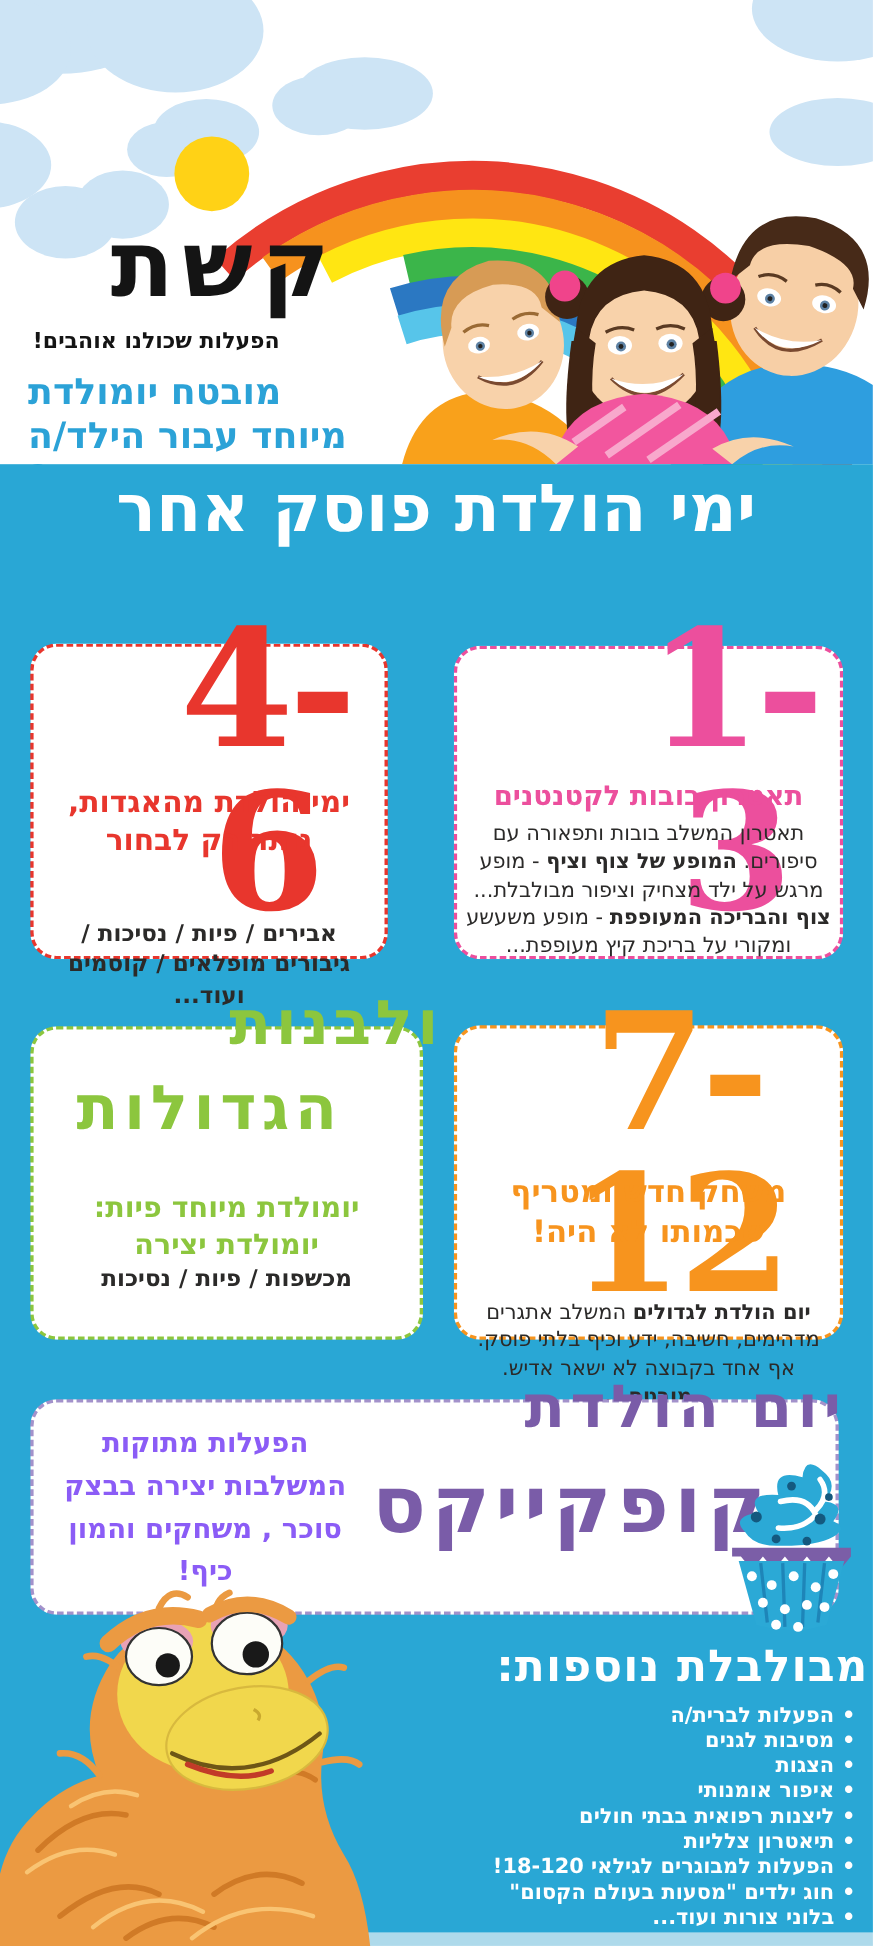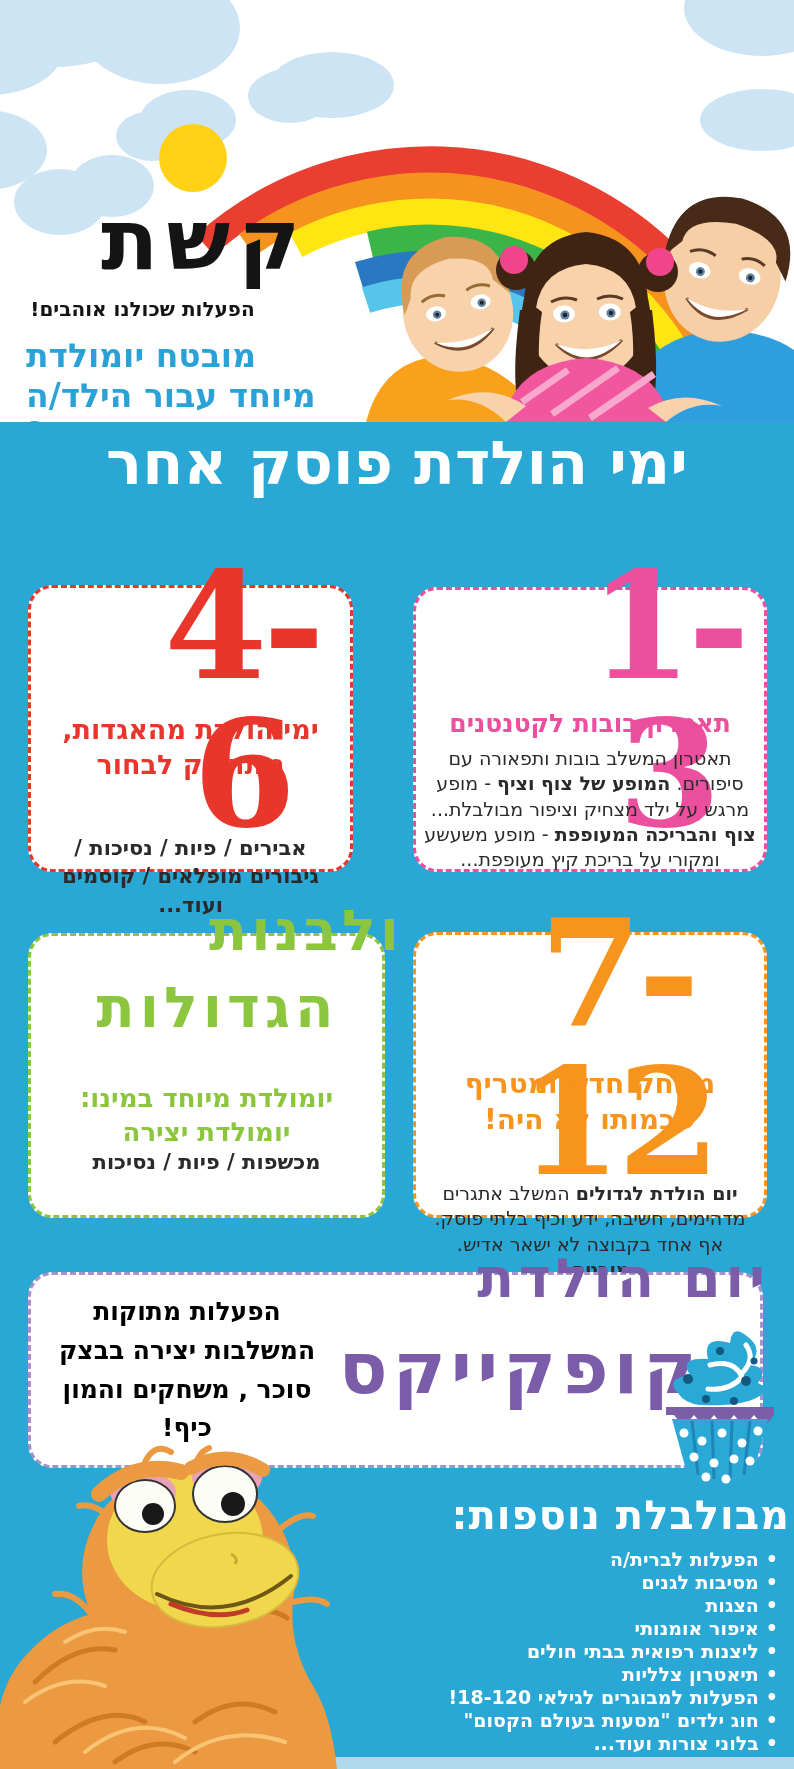--- a/index.html
+++ b/index.html
@@ -25,21 +25,21 @@
   .card.pink{border:3px dashed #EC4F9D;}
   .card.green{border:3px dashed #8CC63E;}
   .card.orange{border:3px dashed #F7941E;}
   .card.purple{border:3px dashed #A392CB;}
   .bignum{font-family:"DejaVu Serif","DejaVu Sans",serif;font-weight:bold;line-height:1;
           font-size:148px;letter-spacing:-4px;text-align:center;direction:ltr;}
   .card-heading{font-weight:bold;text-align:center;line-height:1.3;}
   .card-body{color:#2B2A29;text-align:center;}
   .decor{font-weight:bold;line-height:1;}
   .c-red{color:#E8362D;}.c-pink{color:#EC4F9D;}.c-green{color:#8CC63E;}
-  .c-orange{color:#F7941E;}.c-purple{color:#7A5CA8;}.c-purple2{color:#000000;}
+  .c-orange{color:#F7941E;}.c-purple{color:#7A5CA8;}.c-purple2{color:#8b5cf6;}
   
   .attr-title{left:430px;top:1492px;width:360px;text-align:right;color:#fff;font-weight:bold;
               font-size:40px;letter-spacing:1px;}
   .attr-list{left:390px;top:1548px;width:388px;margin:0;padding:0;list-style:none;
              color:#fff;font-weight:bold;font-size:19px;line-height:23px;text-align:right;}
   .attr-list li{margin:0;padding:0;}
   .attr-list .blt{margin-left:7px;}
 </style>
 </head>
 <body>
@@ -156,23 +156,23 @@
 
   <div class="abs card pink" style="left:413px;top:587px;width:354px;height:285px;"></div>
   <div class="abs bignum c-pink" style="left:545px;top:552px;width:245px;">1-3</div>
   <div class="abs card-heading c-pink" style="left:433px;top:708px;width:314px;font-size:25px;">תאטרון בובות לקטנטנים</div>
   <div class="abs card-body" style="left:424px;top:746px;width:332px;font-size:19px;line-height:1.33;">
     <span>תאטרון המשלב בובות ותפאורה עם סיפורים. </span><b>המופע של צוף וציף</b><span> - מופע מרגש על ילד מצחיק וציפור מבולבלת... </span><b>צוף והבריכה המעופפת</b><span> - מופע משעשע ומקורי על בריכת קיץ מעופפת...</span>
   </div>
 
   <div class="abs card green" style="left:28px;top:933px;width:357px;height:285px;"></div>
   <div class="abs decor c-green" style="left:145px;top:903px;width:258px;font-size:56px;letter-spacing:4px;text-align:right;">ולבנות</div>
-  <div class="abs decor c-green" style="left:70px;top:980px;width:295px;font-size:56px;letter-spacing:5px;text-align:center;">הגדולות</div>
+  <div class="abs decor c-green" style="left:70px;top:980px;width:295px;font-size:56px;letter-spacing:5px;text-align:left;">הגדולות</div>
   <div class="abs card-heading c-green" style="left:48px;top:1082px;width:317px;font-size:26px;">
-    <span>יומולדת מיוחד במינו:</span><br>
+    <span>יומולדת מיוחד פיות:</span><br>
     <span>יומולדת יצירה</span>
   </div>
   <div class="abs card-body" style="left:48px;top:1150px;width:317px;font-size:21px;font-weight:bold;">מכשפות / פיות / נסיכות</div>
 
   <div class="abs card orange" style="left:413px;top:932px;width:354px;height:286px;"></div>
   <div class="abs bignum c-orange" style="left:460px;top:900px;width:315px;">7-12</div>
   <div class="abs card-heading c-orange" style="left:433px;top:1066px;width:314px;font-size:28px;">
     <span>משחק חדש ומטריף</span><br>
     <span>שכמותו לא היה!</span>
   </div>

